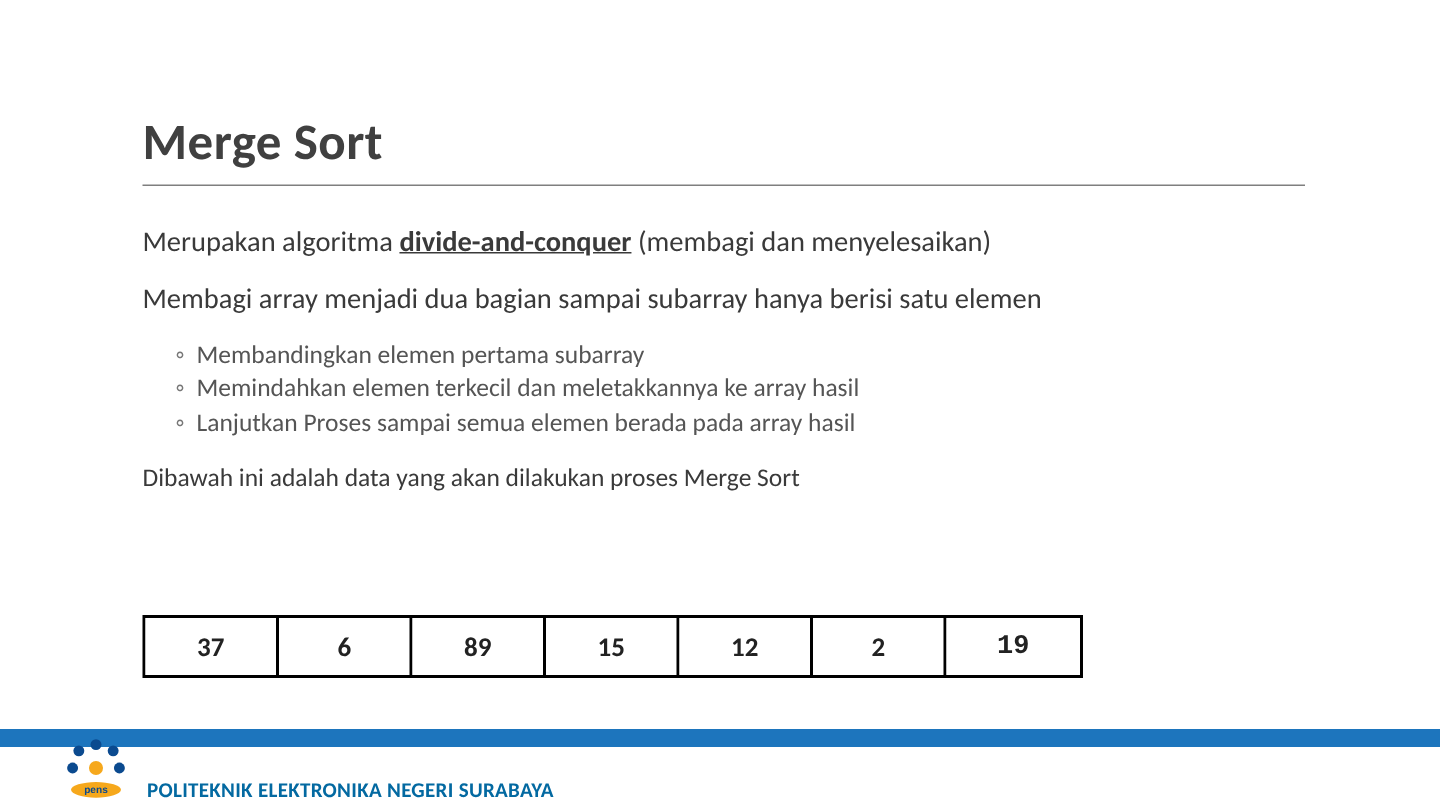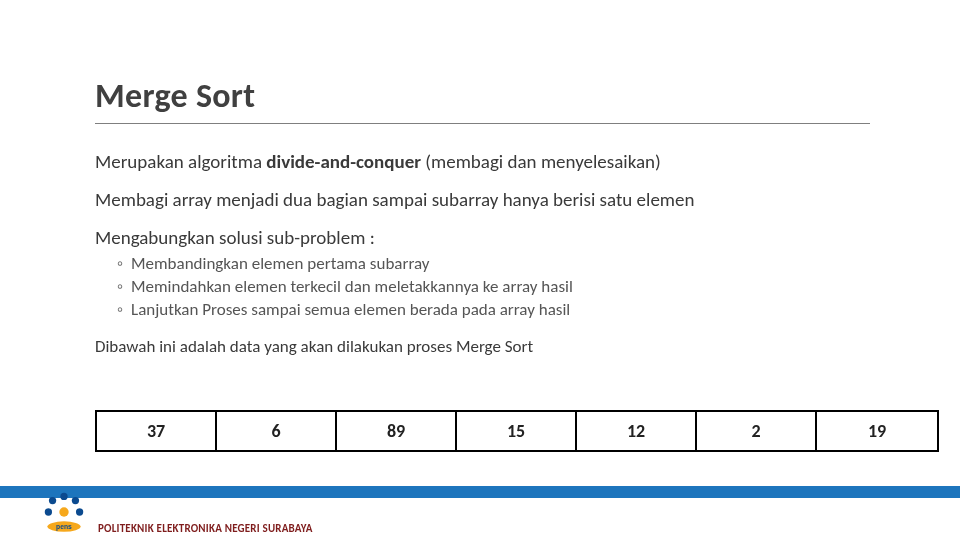--- a/index.html
+++ b/index.html
@@ -44,20 +44,21 @@
   }
   .para {
     font-size: 19px;
     color: #3a3a3a;
     margin-bottom: 14px;
     line-height: 1.25;
     font-weight: 400;
   }
   .para .bold-underline {
     font-weight: 700;
+    text-decoration: underline;
   }
   .sub-list {
     margin: 2px 0 14px 22px;
   }
   .sub-item {
     font-size: 17px;
     color: #555;
     line-height: 1.35;
   }
   .sub-item .bullet {
@@ -66,56 +67,56 @@
     color: #777;
   }
   .array-row {
     position: absolute;
     left: 95px;
     top: 410px;
     display: flex;
     border: 2px solid #000;
   }
   .cell {
-    width: 120px;
+    width: 89px;
     height: 38px;
     border-right: 2px solid #000;
     display: flex;
     align-items: center;
     justify-content: center;
     font-size: 18px;
     font-weight: 700;
     color: #222;
     background: #fff;
     box-sizing: border-box;
   }
-  .cell:last-child { border-right: none; }
+  .cell:last-child { border-right: none; font-family: Liberation Mono, monospace; }
   .footer-bar {
     position: absolute;
     left: 0;
     bottom: 28px;
     width: 960px;
     height: 26px;
     background: #1d75bd;
   }
   .footer-white {
     position: absolute;
     left: 0;
     bottom: 0;
     width: 960px;
     height: 42px;
     background: #fff;
   }
   .footer-text {
     position: absolute;
     left: 98px;
     bottom: 5px;
-    font-size: 11px;
+    font-size: 14px;
     font-weight: 700;
-    color: #7f1d1d;
+    color: #0369a1;
     letter-spacing: 0.2px;
   }
   .logo {
     position: absolute;
     left: 38px;
     bottom: 2px;
     width: 52px;
     height: 52px;
   }
   .logo svg { width: 52px; height: 52px; }
@@ -126,21 +127,20 @@
 <div class="slide">
 
   <div class="title">Merge Sort</div>
   <div class="title-underline"></div>
 
   <div class="body">
     <div class="para">
       <span>Merupakan algoritma </span><span class="bold-underline">divide-and-conquer</span><span> (membagi dan menyelesaikan)</span>
     </div>
     <div class="para">Membagi array menjadi dua bagian sampai subarray hanya berisi satu elemen</div>
-    <div class="para" style="margin-bottom:4px">Mengabungkan solusi sub-problem :</div>
     <div class="sub-list">
       <div class="sub-item"><span class="bullet">◦</span><span>Membandingkan elemen pertama subarray</span></div>
       <div class="sub-item"><span class="bullet">◦</span><span>Memindahkan elemen terkecil dan meletakkannya ke array hasil</span></div>
       <div class="sub-item"><span class="bullet">◦</span><span>Lanjutkan Proses sampai semua elemen berada pada array hasil</span></div>
     </div>
     <div class="para" style="font-size:17px;">Dibawah ini adalah data yang akan dilakukan proses Merge Sort</div>
   </div>
 
   <div class="array-row">
     <div class="cell">37</div>

